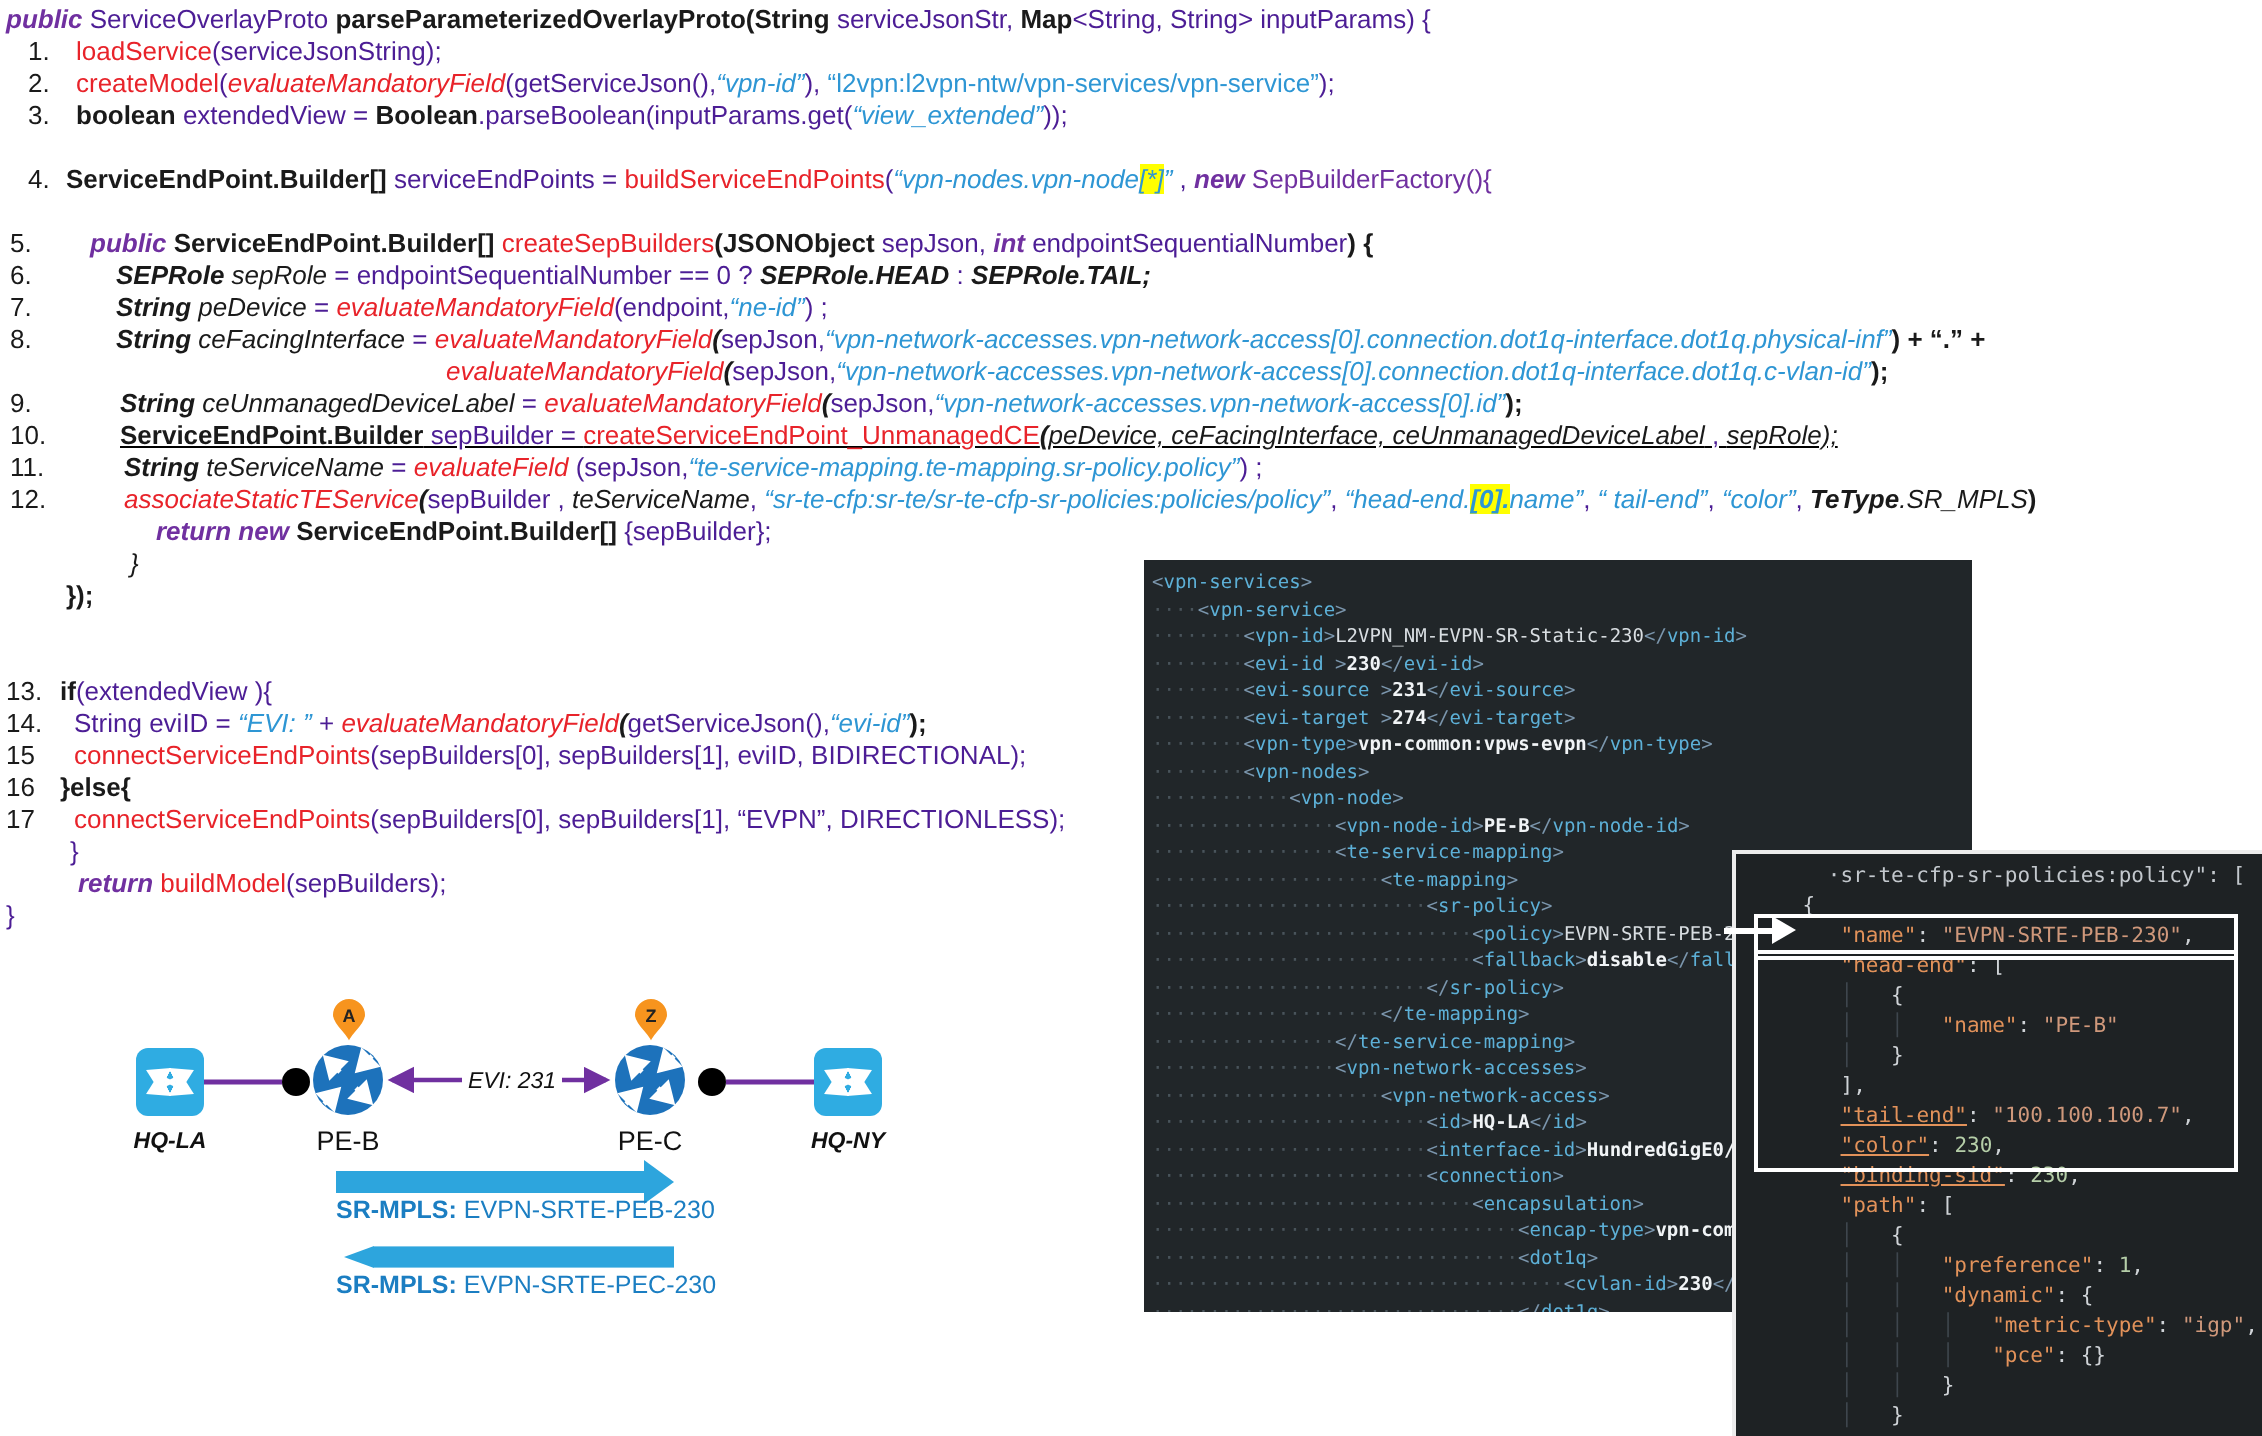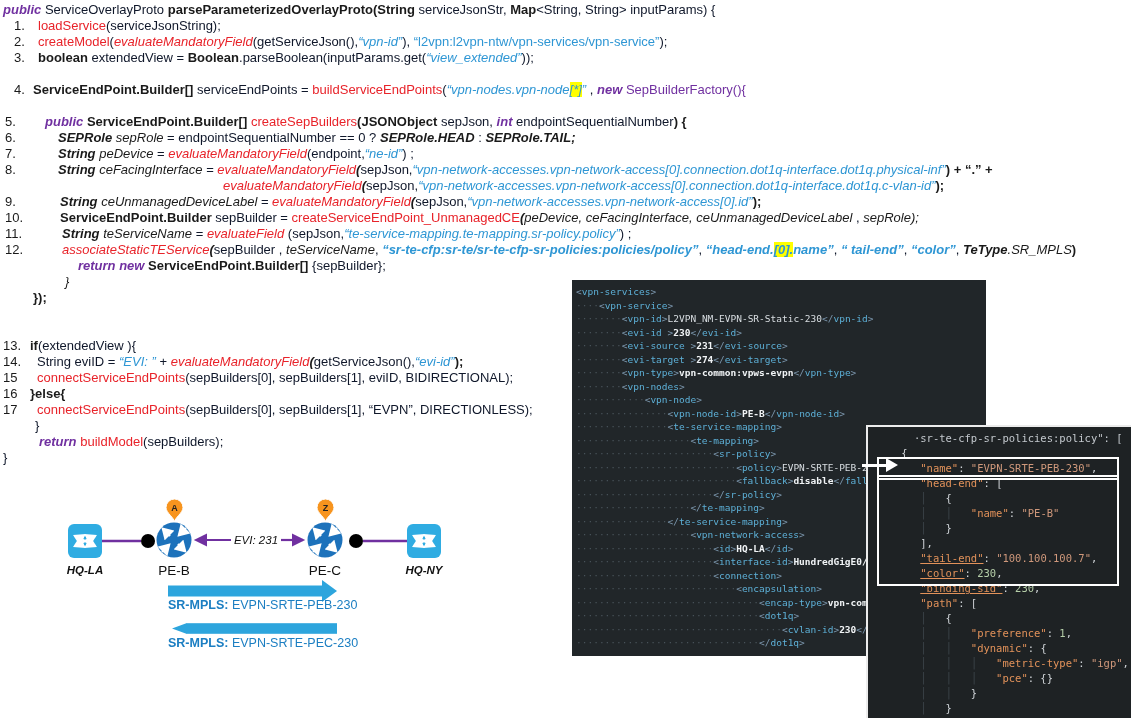--- a/index.html
+++ b/index.html
@@ -4,31 +4,31 @@
 <style>
   html,body{margin:0;padding:0}
   body{width:1131px;height:718px;position:relative;background:#ffffff;overflow:hidden;
        font-family:"Liberation Sans",sans-serif}
 
   
   #code{position:absolute;left:0;top:2px;width:1131px;z-index:1}
   .crow{position:relative;height:16px;font-size:13px;line-height:16px;white-space:nowrap}
   .lnum{position:absolute;top:0;color:#1a1a1a}
   .cct{position:absolute;top:0}
-  .c-p{color:#0f172a}
+  .c-p{color:#4c1d95}
   .c-b{color:#1a1a1a;font-weight:bold}
   .c-i{color:#1a1a1a;font-style:italic}
   .c-bi{color:#1a1a1a;font-weight:bold;font-style:italic}
   .c-kw{color:#7030a0;font-weight:bold;font-style:italic}
   .c-kp{color:#7030a0;}
   .c-r{color:#e8232a}
   .c-ri{color:#e8232a;font-style:italic}
   .c-s{color:#2e96d4}
   .c-si{color:#2e96d4;font-style:italic}
-  .c-sbi{color:#2e96d4;font-weight:bold;font-style:italic}
+  .c-sbi{color:#2e96d4;font-weight:normal;font-style:italic}
   .c-hy{background:#ffff00;color:#2e96d4;font-style:italic}
   .c-hyb{background:#ffff00;color:#2e96d4;font-weight:bold;font-style:italic}
 
   
   #xml-panel{position:absolute;left:572px;top:280px;width:414px;height:376px;background:#212629;
              box-sizing:border-box;padding:5px 0 0 4px;overflow:hidden;z-index:2}
   .xrow{height:13.5px;line-height:13.5px;font-family:"DejaVu Sans Mono",monospace;font-size:9.5px;white-space:nowrap}
   .xd{color:#49545b}
   .xp{color:#7b96ad}
   .xt{color:#5db0d7}
@@ -103,21 +103,21 @@
     </div>
     <div class="crow">
       <span class="cct" style="left: 223px;"><span class="c-ri">evaluateMandatoryField</span><span class="c-bi">(</span><span class="c-p">sepJson,</span><span class="c-si">“vpn-network-accesses.vpn-network-access[0].connection.dot1q-interface.dot1q.c-vlan-id”</span><span class="c-b">);</span></span>
     </div>
     <div class="crow">
       <span class="lnum" style="left: 5px;">9.</span>
       <span class="cct" style="left: 60px;"><span class="c-bi">String</span><span class="c-i"> ceUnmanagedDeviceLabel</span><span class="c-p"> = </span><span class="c-ri">evaluateMandatoryField</span><span class="c-bi">(</span><span class="c-p">sepJson,</span><span class="c-si">“vpn-network-accesses.vpn-network-access[0].id”</span><span class="c-b">);</span></span>
     </div>
     <div class="crow">
       <span class="lnum" style="left: 5px;">10.</span>
-      <span class="cct" style="left: 60px;"><span class="c-b">ServiceEndPoint.Builder</span><span class="c-p"> sepBuilder = </span><span class="c-r">createServiceEndPoint_UnmanagedCE</span><span class="c-bi">(</span><span class="c-i">peDevice, ceFacingInterface, ceUnmanagedDeviceLabel</span><span class="c-p"> , </span><span class="c-i">sepRole);</span></span>
+      <span class="cct" style="left: 60px; text-decoration: underline;"><span class="c-b">ServiceEndPoint.Builder</span><span class="c-p"> sepBuilder = </span><span class="c-r">createServiceEndPoint_UnmanagedCE</span><span class="c-bi">(</span><span class="c-i">peDevice, ceFacingInterface, ceUnmanagedDeviceLabel</span><span class="c-p"> , </span><span class="c-i">sepRole);</span></span>
     </div>
     <div class="crow">
       <span class="lnum" style="left: 5px;">11.</span>
       <span class="cct" style="left: 62px;"><span class="c-bi">String</span><span class="c-i"> teServiceName</span><span class="c-p"> = </span><span class="c-ri">evaluateField </span><span class="c-p">(sepJson,</span><span class="c-si">“te-service-mapping.te-mapping.sr-policy.policy”</span><span class="c-p">) ;</span></span>
     </div>
     <div class="crow">
       <span class="lnum" style="left: 5px;">12.</span>
       <span class="cct" style="left: 62px;"><span class="c-ri">associateStaticTEService</span><span class="c-bi">(</span><span class="c-p">sepBuilder , </span><span class="c-i">teServiceName</span><span class="c-p">, </span><span class="c-sbi">“sr-te-cfp:sr-te/sr-te-cfp-sr-policies:policies/policy”</span><span class="c-p">, </span><span class="c-sbi">“head-end.</span><span class="c-hyb">[0].</span><span class="c-sbi">name”</span><span class="c-p">, </span><span class="c-sbi">“ tail-end”</span><span class="c-p">,  </span><span class="c-sbi">“color”</span><span class="c-p">, </span><span class="c-bi">TeType</span><span class="c-i">.SR_MPLS</span><span class="c-b">)</span></span>
     </div>
     <div class="crow">
@@ -175,20 +175,21 @@
       <div class="xrow"><span class="xd">············</span><span class="xp">&lt;</span><span class="xt">vpn-node</span><span class="xp">&gt;</span></div>
       <div class="xrow"><span class="xd">················</span><span class="xp">&lt;</span><span class="xt">vpn-node-id</span><span class="xp">&gt;</span><span class="xvb">PE-B</span><span class="xp">&lt;/</span><span class="xt">vpn-node-id</span><span class="xp">&gt;</span></div>
       <div class="xrow"><span class="xd">················</span><span class="xp">&lt;</span><span class="xt">te-service-mapping</span><span class="xp">&gt;</span></div>
       <div class="xrow"><span class="xd">····················</span><span class="xp">&lt;</span><span class="xt">te-mapping</span><span class="xp">&gt;</span></div>
       <div class="xrow"><span class="xd">························</span><span class="xp">&lt;</span><span class="xt">sr-policy</span><span class="xp">&gt;</span></div>
       <div class="xrow"><span class="xd">····························</span><span class="xp">&lt;</span><span class="xt">policy</span><span class="xp">&gt;</span><span class="xv">EVPN-SRTE-PEB-230</span><span class="xp">&lt;/</span><span class="xt">policy</span><span class="xp">&gt;</span></div>
       <div class="xrow"><span class="xd">····························</span><span class="xp">&lt;</span><span class="xt">fallback</span><span class="xp">&gt;</span><span class="xvb">disable</span><span class="xp">&lt;/</span><span class="xt">fallback</span><span class="xp">&gt;</span></div>
       <div class="xrow"><span class="xd">························</span><span class="xp">&lt;/</span><span class="xt">sr-policy</span><span class="xp">&gt;</span></div>
       <div class="xrow"><span class="xd">····················</span><span class="xp">&lt;/</span><span class="xt">te-mapping</span><span class="xp">&gt;</span></div>
       <div class="xrow"><span class="xd">················</span><span class="xp">&lt;/</span><span class="xt">te-service-mapping</span><span class="xp">&gt;</span></div>
+      <div class="xrow"><span class="xd">················</span><span class="xp">&lt;</span><span class="xt">vpn-network-accesses</span><span class="xp">&gt;</span></div>
       <div class="xrow"><span class="xd">····················</span><span class="xp">&lt;</span><span class="xt">vpn-network-access</span><span class="xp">&gt;</span></div>
       <div class="xrow"><span class="xd">························</span><span class="xp">&lt;</span><span class="xt">id</span><span class="xp">&gt;</span><span class="xvb">HQ-LA</span><span class="xp">&lt;/</span><span class="xt">id</span><span class="xp">&gt;</span></div>
       <div class="xrow"><span class="xd">························</span><span class="xp">&lt;</span><span class="xt">interface-id</span><span class="xp">&gt;</span><span class="xvb">HundredGigE0/0/0/1</span><span class="xp">&lt;/</span><span class="xt">interface-id</span><span class="xp">&gt;</span></div>
       <div class="xrow"><span class="xd">························</span><span class="xp">&lt;</span><span class="xt">connection</span><span class="xp">&gt;</span></div>
       <div class="xrow"><span class="xd">····························</span><span class="xp">&lt;</span><span class="xt">encapsulation</span><span class="xp">&gt;</span></div>
       <div class="xrow"><span class="xd">································</span><span class="xp">&lt;</span><span class="xt">encap-type</span><span class="xp">&gt;</span><span class="xvb">vpn-common:dot1q</span><span class="xp">&lt;/</span><span class="xt">encap-type</span></div>
       <div class="xrow"><span class="xd">································</span><span class="xp">&lt;</span><span class="xt">dot1q</span><span class="xp">&gt;</span></div>
       <div class="xrow"><span class="xd">····································</span><span class="xp">&lt;</span><span class="xt">cvlan-id</span><span class="xp">&gt;</span><span class="xvb">230</span><span class="xp">&lt;/</span><span class="xt">cvlan-id</span><span class="xp">&gt;</span></div>
       <div class="xrow"><span class="xd">································</span><span class="xp">&lt;/</span><span class="xt">dot1q</span><span class="xp">&gt;</span></div>
     </div>

